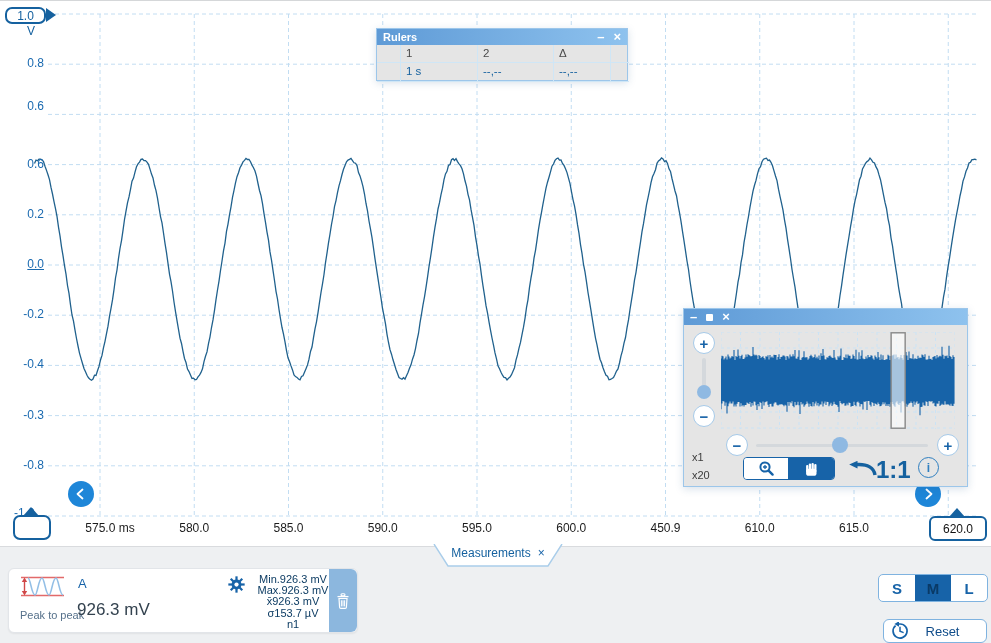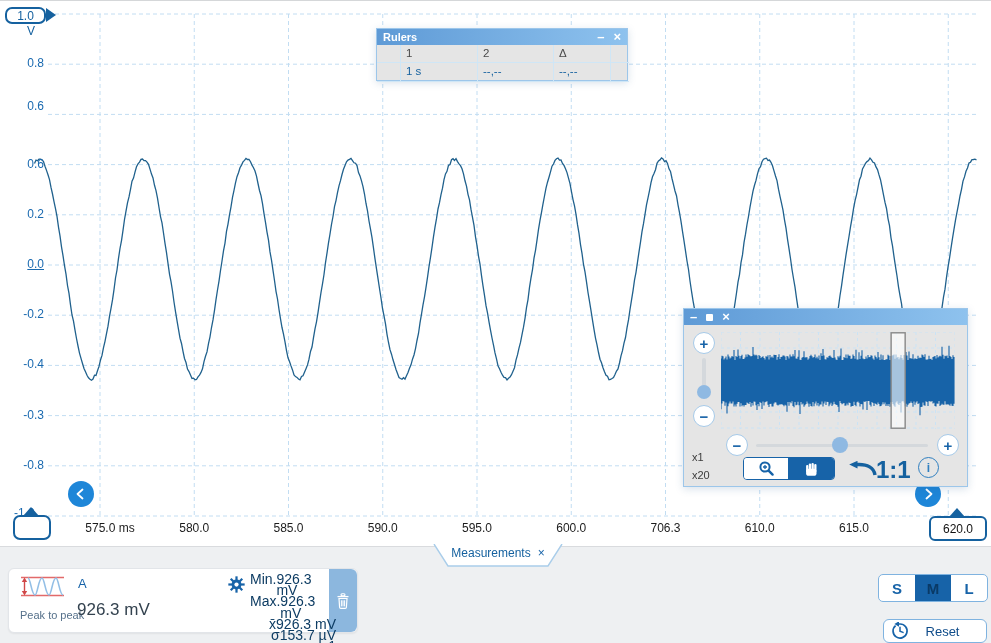--- a/index.html
+++ b/index.html
@@ -66,21 +66,21 @@
   #bottom-bar { position:absolute; left:0; top:545px; width:991px; height:98px; background:#eef0f2; border-top:1px solid #d9dbde; }
   #meas-tab { position:absolute; left:433px; top:-3px; width:130px; height:23px; }
   #meas-tab .tab-text { position:absolute; left:0; top:2px; width:130px; text-align:center; font-size:12px; color:#15619f; }
   #meas-tab .tab-close { color:#1763a8; margin-left:7px; cursor:pointer; }
   #meas-card { position:absolute; left:8px; top:21px; width:350px; height:65px; background:#fff; border:1px solid #e2e5e9; border-radius:6px; display:flex; box-shadow:0 1px 2px rgba(0,0,0,.06); }
   #card-content { position:relative; flex:1; }
   #chan-label { position:absolute; left:69px; top:7px; font-size:13px; color:#1763a8; }
   #ptp-icon { position:absolute; left:9px; top:5px; }
   #gear-icon { position:absolute; left:219px; top:7px; cursor:pointer; }
   #stats { position:absolute; left:241px; top:5px; width:86px; }
-  .stat-row { display:flex; justify-content:flex-end; font-size:14px; line-height:11.2px; color:#0d3c63; }
+  .stat-row { display:flex; justify-content:center; font-size:11px; line-height:11.2px; color:#0d3c63; }
   #quantity-label { position:absolute; left:11px; top:40px; font-size:11px; color:#55708a; }
   #value-label { position:absolute; left:68px; top:31px; font-size:17px; color:#33424f; }
   #trash-btn { width:28px; background:#8cb7de; border-radius:0 6px 6px 0; display:flex; align-items:center; justify-content:center; cursor:pointer; }
   #size-switch { position:absolute; left:878px; top:27px; width:110px; height:28px; background:#fff; border:1.5px solid #7fb3e0; border-radius:5px; display:flex; overflow:hidden; }
   .size-opt { flex:1; display:flex; align-items:center; justify-content:center; font-size:15px; font-weight:bold; color:#1763a8; cursor:pointer; }
   .size-opt.selected { background:#1763a8; color:#0a3a66; }
   #reset-btn { position:absolute; left:883px; top:72px; width:104px; height:24px; background:#fff; border:1.5px solid #7fb3e0; border-radius:6px; display:flex; align-items:center; cursor:pointer; }
   #reset-btn span { flex:1; text-align:center; font-size:13px; color:#0f4c8a; padding-right:10px; }
   #reset-btn svg { margin-left:7px; }
 </style>
@@ -124,21 +124,21 @@
         <div class="ytick" style="top: 306.2px;">-0.2</div>
         <div class="ytick" style="top: 356.4px;">-0.4</div>
         <div class="ytick" style="top: 406.6px;">-0.3</div>
         <div class="ytick" style="top: 456.8px;">-0.8</div>
         <div class="xtick" style="left: 110px;">575.0 ms</div>
         <div class="xtick" style="left: 194.25px;">580.0</div>
         <div class="xtick" style="left: 288.5px;">585.0</div>
         <div class="xtick" style="left: 382.75px;">590.0</div>
         <div class="xtick" style="left: 477px;">595.0</div>
         <div class="xtick" style="left: 571.25px;">600.0</div>
-        <div class="xtick" style="left: 665.5px;">706.3</div>
+        <div class="xtick" style="left: 665.5px;">450.9</div>
         <div class="xtick" style="left: 759.75px;">610.0</div>
         <div class="xtick" style="left: 854px;">615.0</div>
       </div>
 
     <div id="y-min-hidden">-1.0</div>
 
     <div class="axis-box" id="ybox">
       <span>1.0</span>
     </div>
     <div id="ybox-arrow"></div>

